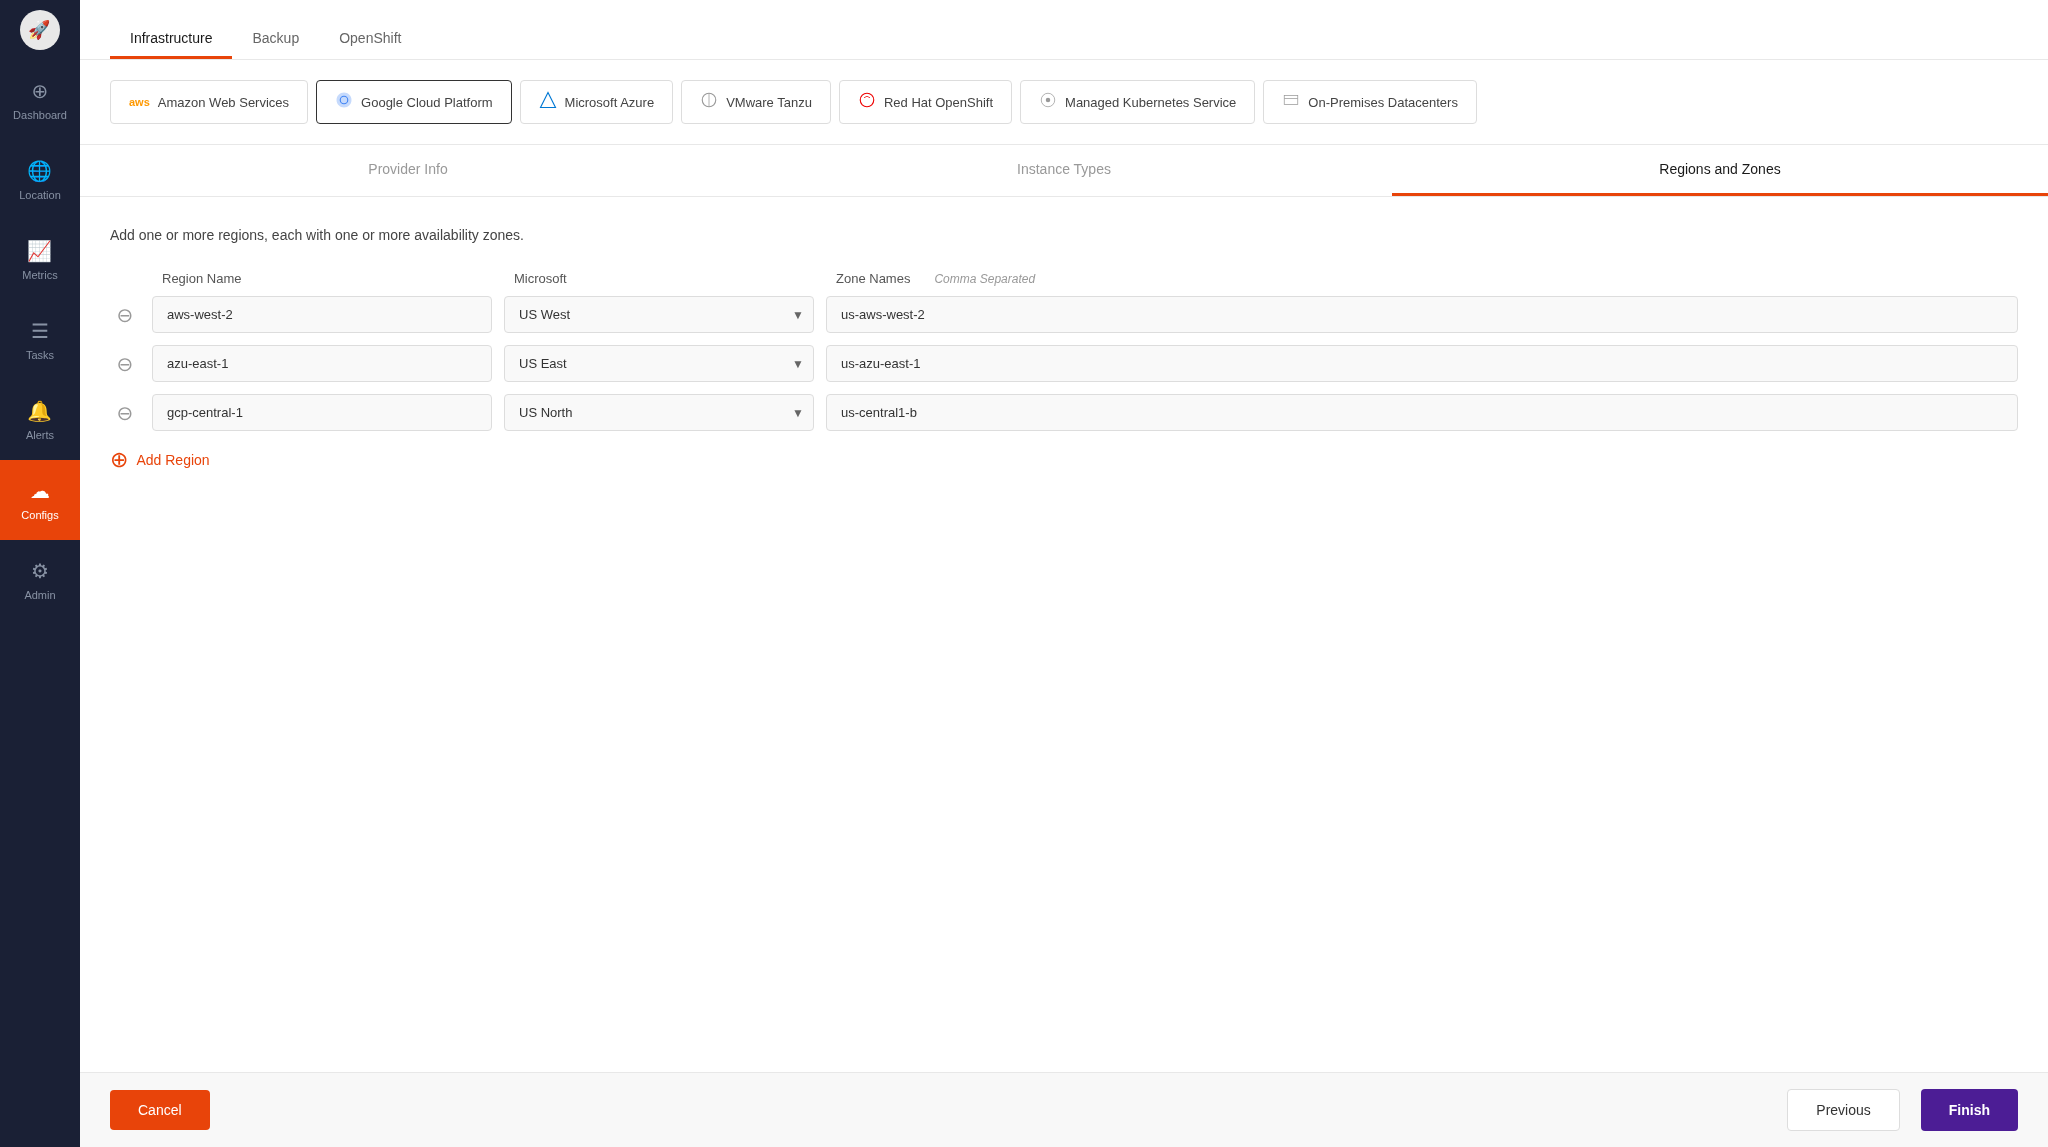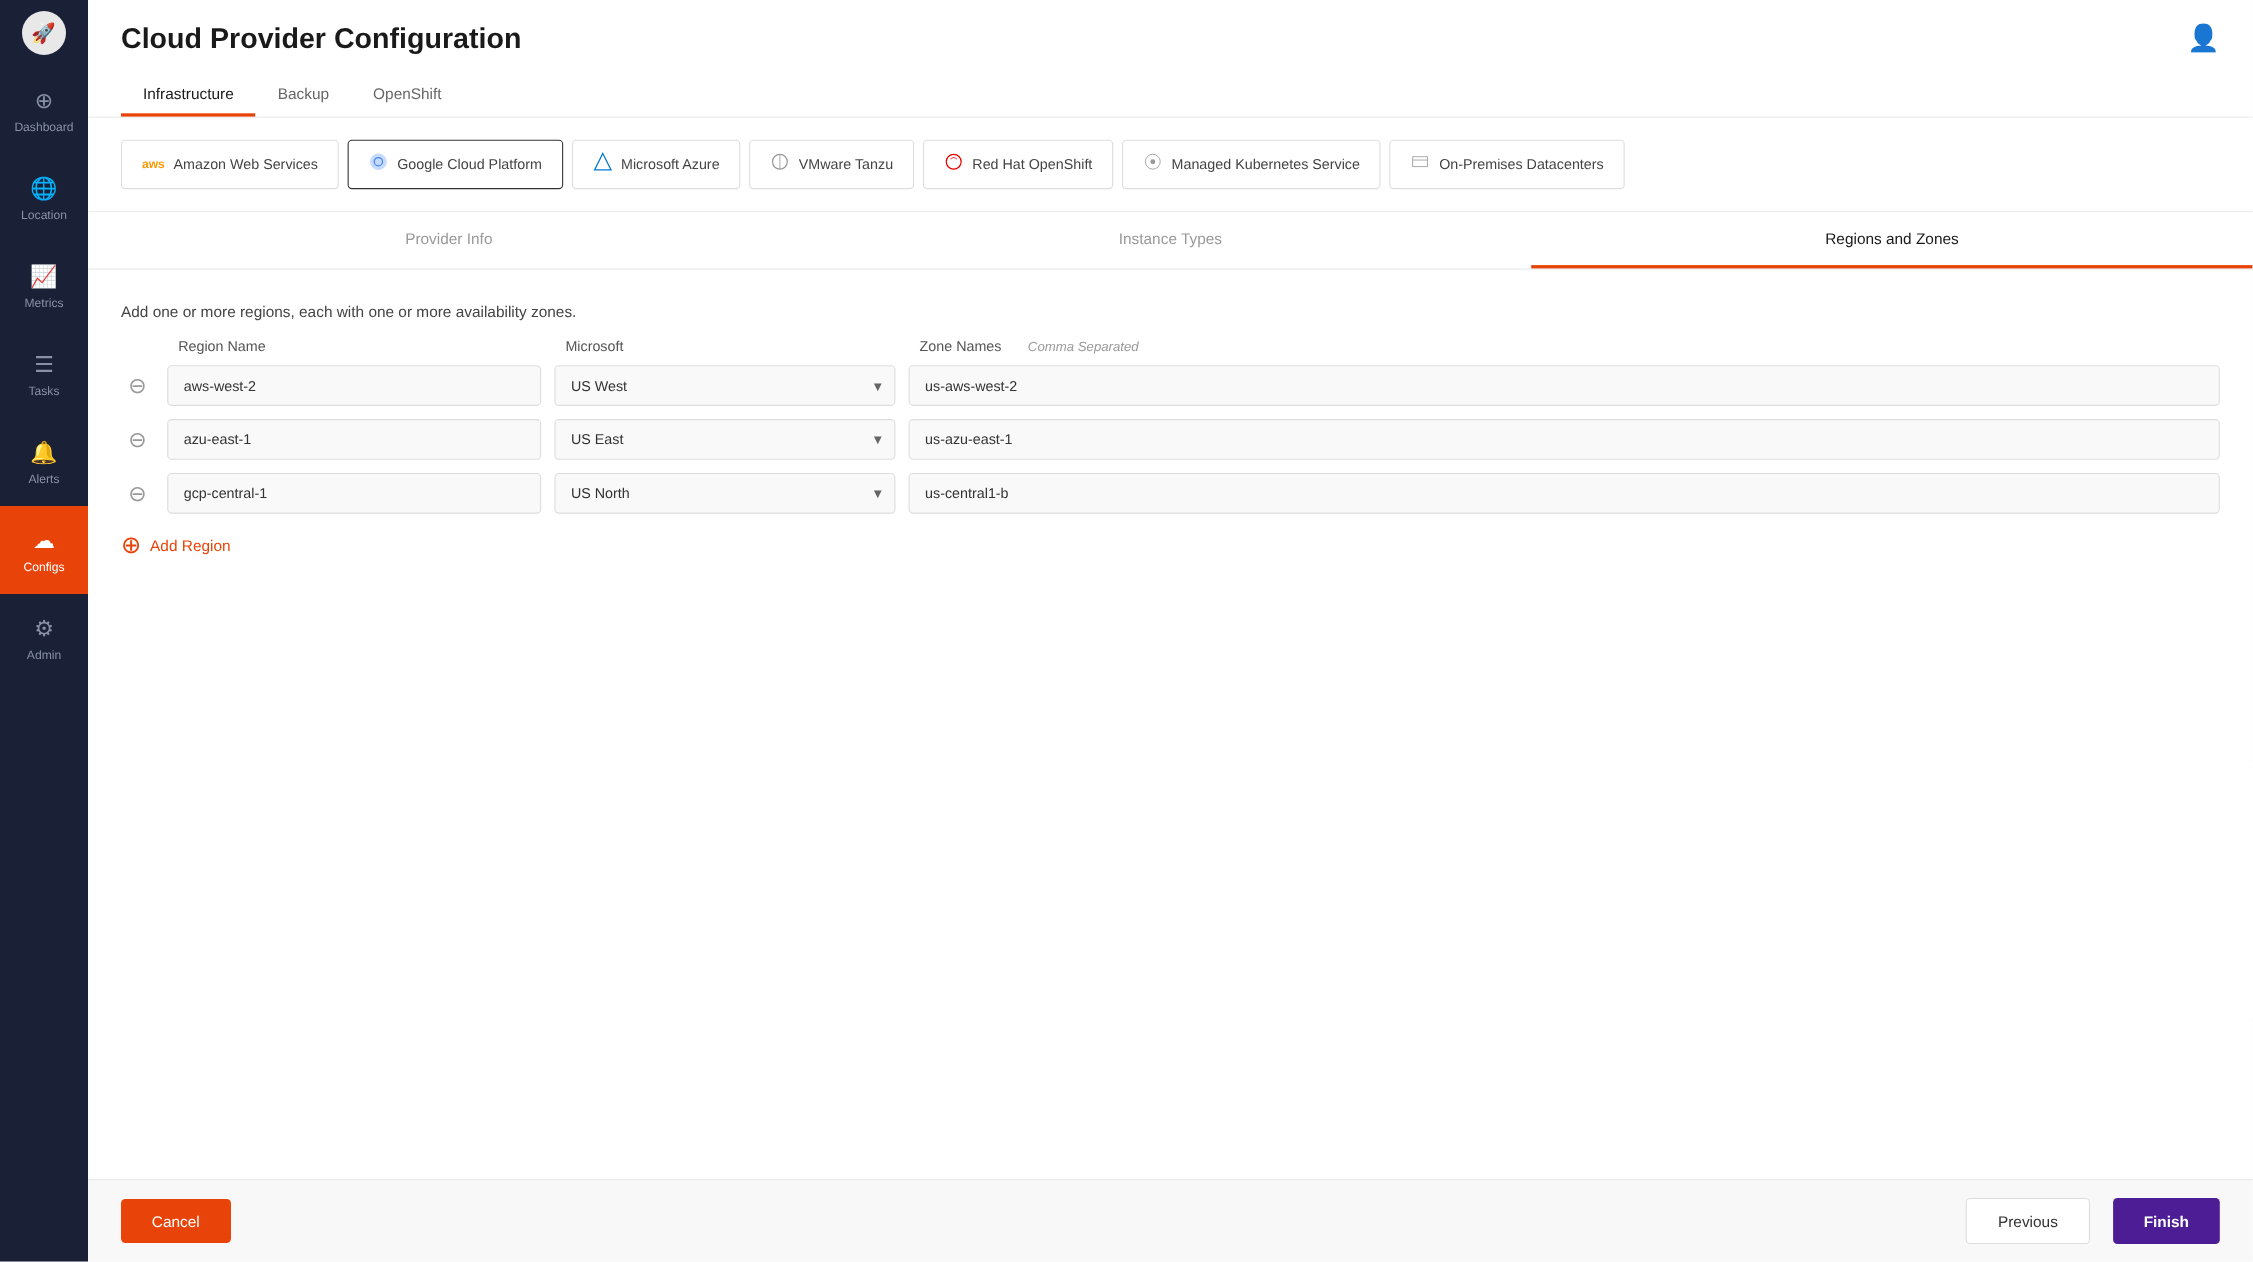--- a/index.html
+++ b/index.html
@@ -157,21 +157,21 @@
     }
 
     
     .regions-area {
       padding: 30px 30px;
       flex: 1;
     }
     .regions-description {
       font-size: 14px;
       color: #444;
-      margin-bottom: 16px;
+      margin-bottom: 28px;
     }
 
     .regions-table {
       width: 100%;
     }
     .regions-header {
       display: grid;
       grid-template-columns: 30px 340px 310px 1fr;
       gap: 12px;
       margin-bottom: 10px;
@@ -349,24 +349,20 @@
     <span>Configs</span>
   </a>
   <a class="sidebar-item">
     <span class="icon">⚙</span>
     <span>Admin</span>
   </a>
 </nav>
 
 <div class="main">
   <div class="header">
-    <div class="header-top">
-      <h1 class="page-title">Cloud Provider Configuration</h1>
-      <span class="user-avatar">👤</span>
-    </div>
     <div class="main-tabs">
       <a class="main-tab active">Infrastructure</a>
       <a class="main-tab">Backup</a>
       <a class="main-tab">OpenShift</a>
     </div>
   </div>
 
   <div class="content">
 
     <div class="provider-tabs">

